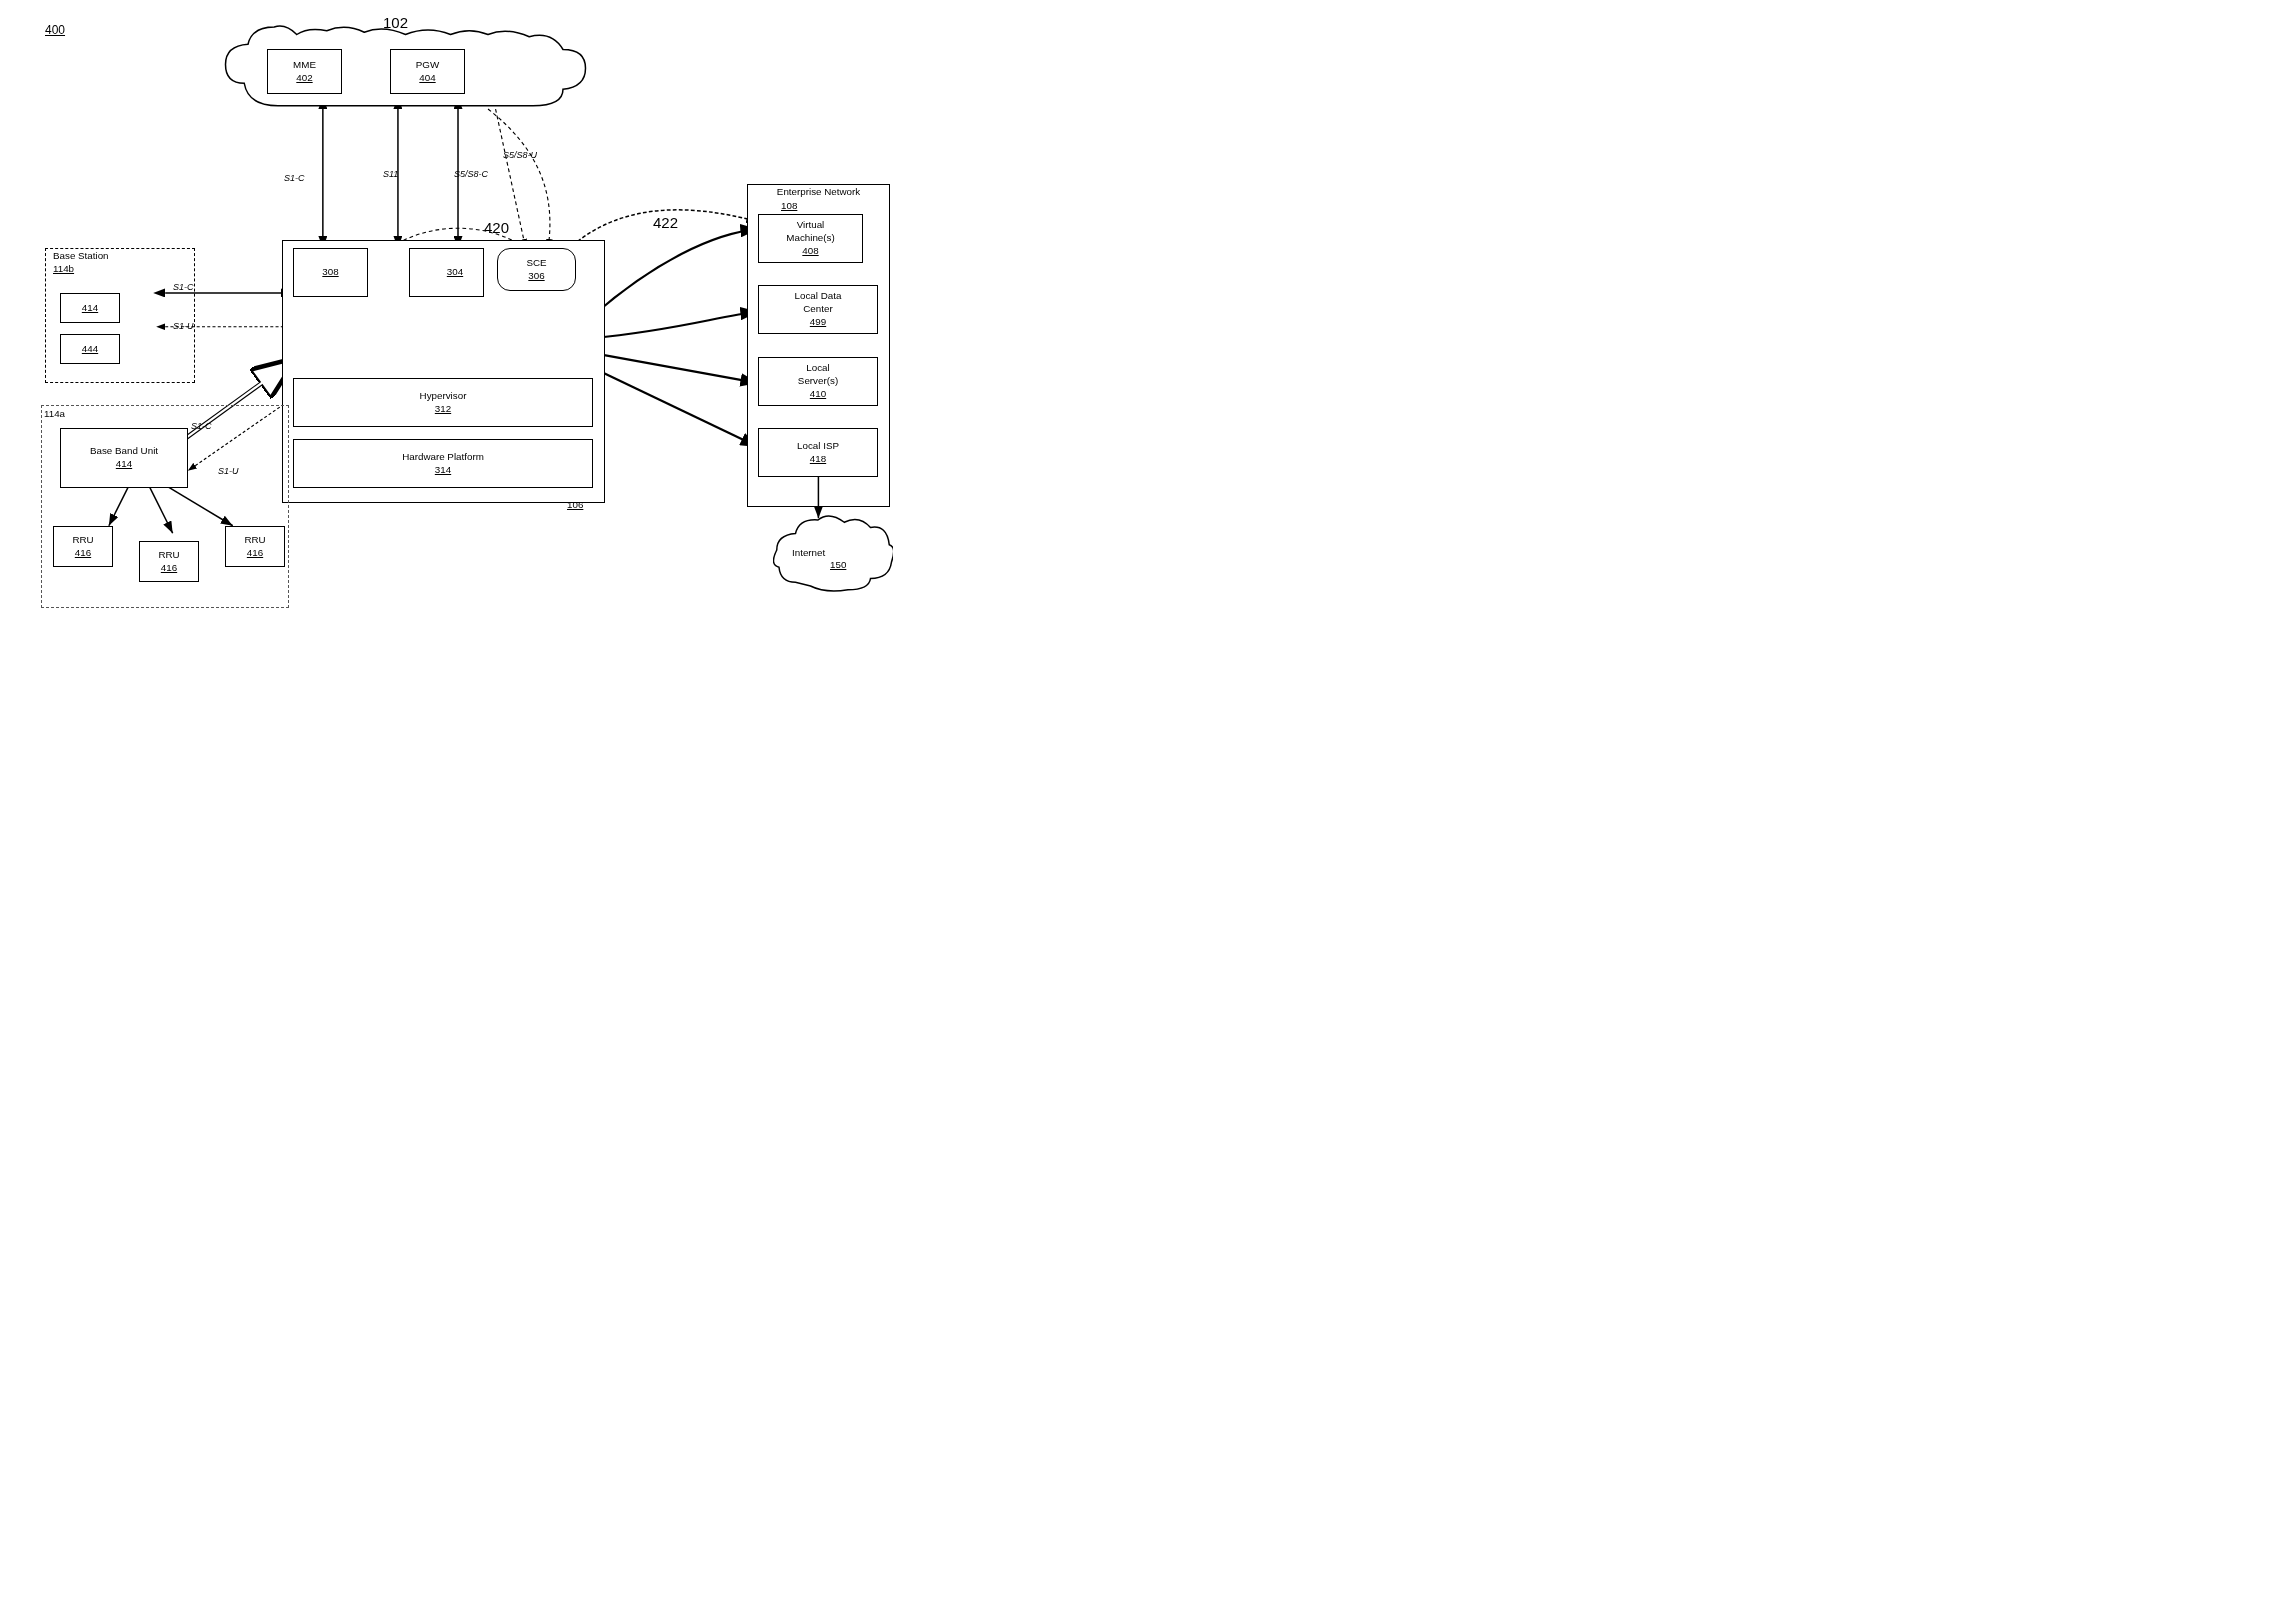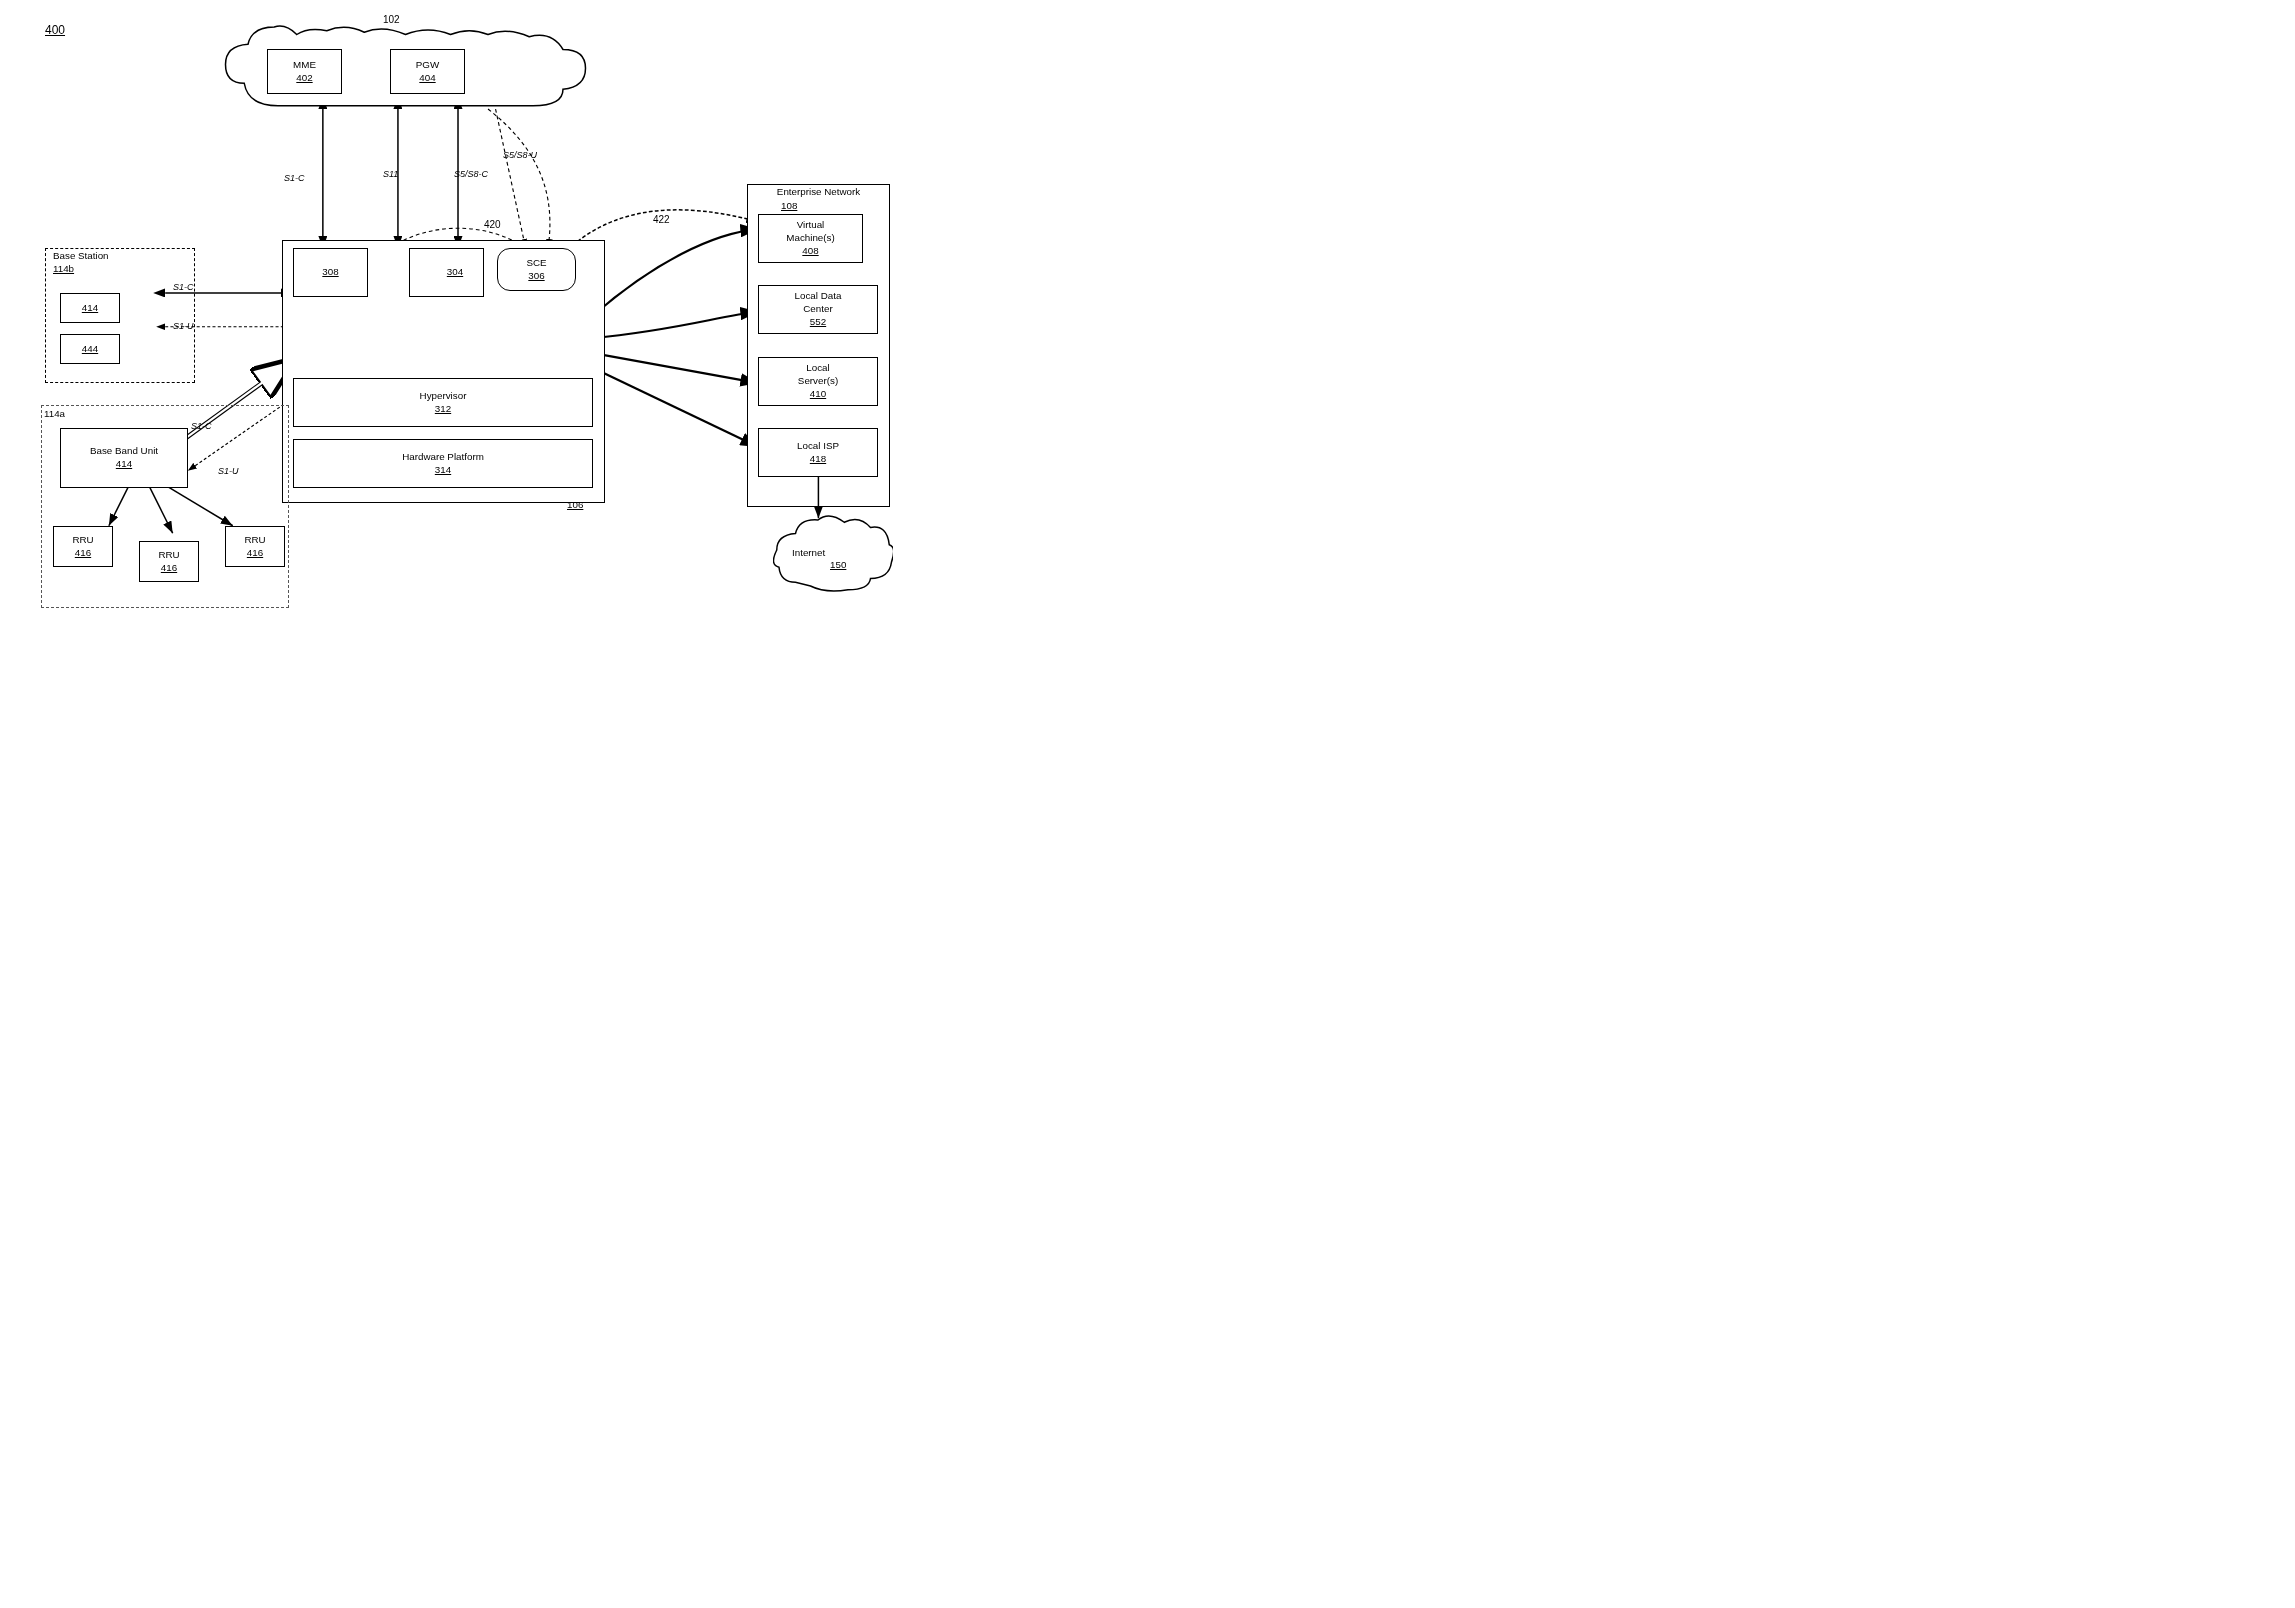--- a/index.html
+++ b/index.html
@@ -44,21 +44,21 @@
     .cloud {
       position: absolute;
     }
     .ref-label {
       position: absolute;
       font-size: 9.8px;
       text-decoration: underline;
     }
     .plain-label {
       position: absolute;
-      font-size: 10px;
+      font-size: 15px;
     }
     .arrow-label {
       position: absolute;
       font-size: 9px;
       font-style: italic;
     }
     svg.arrows {
       position: absolute;
       top: 0; left: 0;
       width: 901px;
@@ -237,21 +237,21 @@
 
   <div class="box" style="left:758px; top:214px; width:105px; height:49px;">
     <span class="label">Virtual</span>
     <span class="label">Machine(s)</span>
     <span class="ref">408</span>
   </div>
 
   <div class="box" style="left:758px; top:285px; width:120px; height:49px;">
     <span class="label">Local Data</span>
     <span class="label">Center</span>
-    <span class="ref">552</span>
+    <span class="ref">499</span>
   </div>
 
   <div class="box" style="left:758px; top:357px; width:120px; height:49px;">
     <span class="label">Local</span>
     <span class="label">Server(s)</span>
     <span class="ref">410</span>
   </div>
 
   <div class="box" style="left:758px; top:428px; width:120px; height:49px;">
     <span class="label">Local ISP</span>

